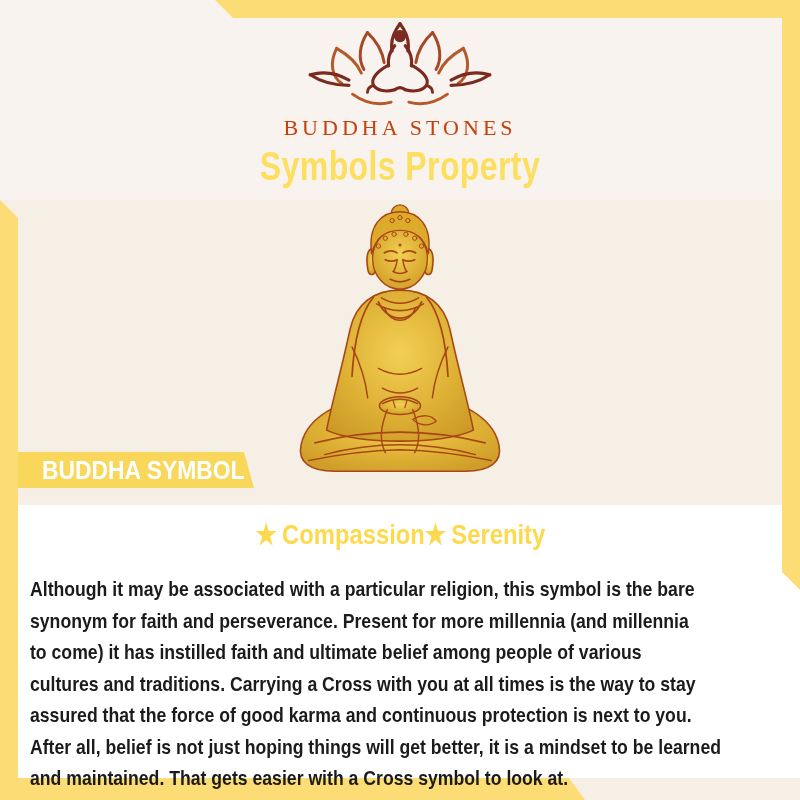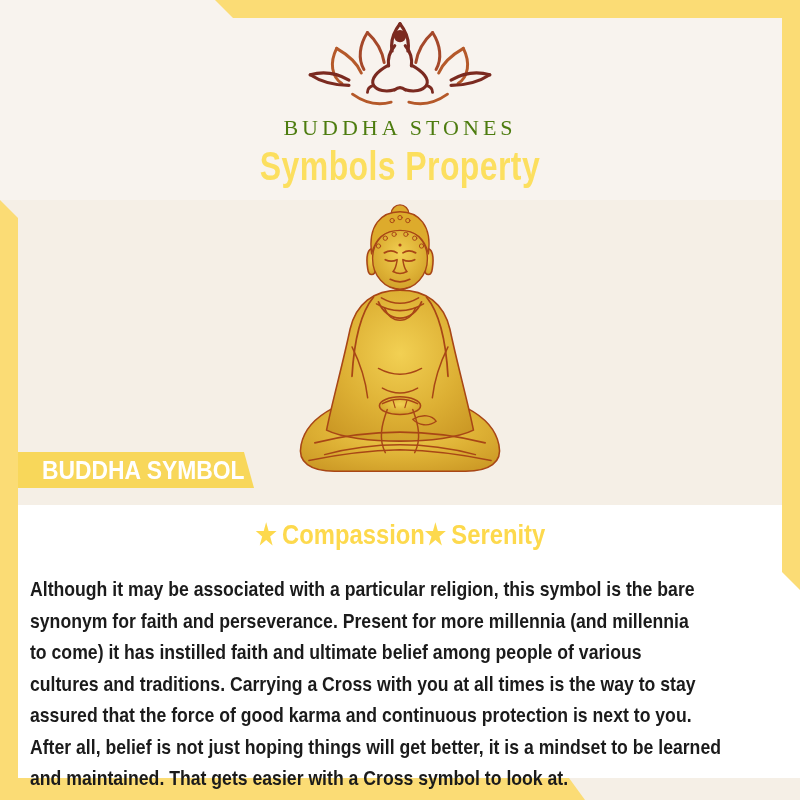--- a/index.html
+++ b/index.html
@@ -27,21 +27,21 @@
   .bar-bottom {
     position:absolute; left:0; top:778px; width:585px; height:22px; background:#fbdc75;
     clip-path:polygon(0 0, 569px 0, 585px 22px, 0 22px);
   }
   
   .logo-wrap { position:absolute; left:0; top:22px; width:800px; text-align:center; }
   .logo-svg  { width:212px; height:88px; display:inline-block; }
   .brand-name {
     margin-top:1px;
     font-family:"Liberation Serif", serif;
-    font-size:22px; letter-spacing:4px; color:#4d7c0f;
+    font-size:22px; letter-spacing:4px; color:#c2410c;
   }
   .page-title {
     position:absolute; left:0; top:144px; width:800px; text-align:center;
     font-size:40px; font-weight:bold; color:#fcdf5f;
     transform:scaleX(0.8); transform-origin:50% 50%;
     white-space:nowrap; letter-spacing:0.5px;
   }
   
   .statue-wrap { position:absolute; left:275px; top:200px; width:250px; height:284px; }
   

